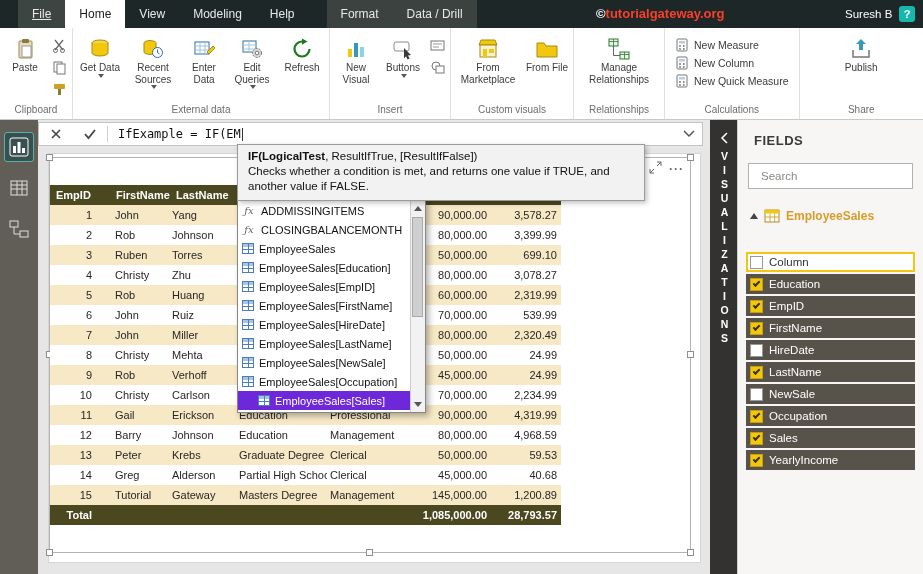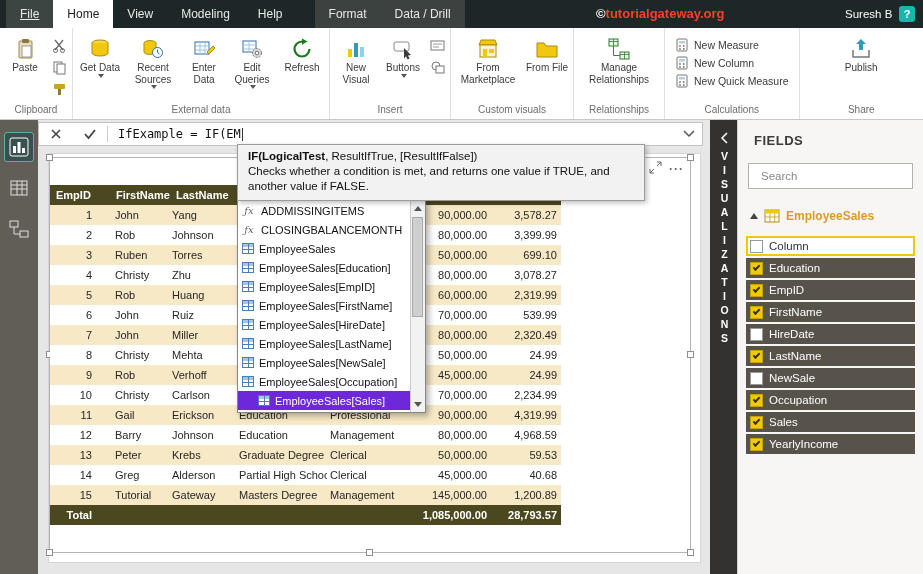--- a/index.html
+++ b/index.html
@@ -3,21 +3,21 @@
 <meta charset="utf-8">
 <style>
   * { margin:0; padding:0; box-sizing:border-box; }
   html,body { background:#888; }
   body { font-family:"Liberation Sans", sans-serif; }
   .app { position:relative; width:923px; height:574px; background:#fff; overflow:hidden; }
 
   
   .titlebar { position:absolute; left:0; top:0; width:923px; height:28px; background:#1e2727; display:flex; align-items:stretch; }
   .tab { padding:0 14px; line-height:28px; font-size:12px; color:#e8e8e8; cursor:default; white-space:nowrap; }
-  .tab.file { background:#3d4543; margin-left:6px;text-decoration:underline; }
+  .tab.file { background:#3d4543; margin-left:18px;text-decoration:underline; }
   .tab.active { background:#ffffff; color:#1c1c1c; }
   .ctx-tabs { display:flex; background:#3b4240; margin-left:18px; }
   .brand { position:absolute; left:596px; top:0; line-height:28px; font-size:13px; font-weight:bold; white-space:nowrap; }
   .brand .c { color:#ffffff; }
   .brand .n { color:#fc3f2a; }
   .user { position:absolute; left:845px; top:0; line-height:28px; font-size:11.5px; color:#fff; }
   .help-ic { position:absolute; left:899px; top:6px; width:16px; height:16px; background:#18b7ae; border-radius:3px; color:#fff; font-size:11px; font-weight:bold; text-align:center; line-height:16px; }
 
   
   .ribbon { position:absolute; left:0; top:28px; width:923px; height:92px; background:#fff; border-bottom:1px solid #c8c8c8; display:flex; }
@@ -103,21 +103,21 @@
 
   
   .fields { position:absolute; left:737px; top:120px; width:186px; height:454px; background:#f7f6f5; border-left:1px solid #d0d0d0; }
   .ftitle { padding:13px 0 0 16px; font-size:13px; font-weight:bold; color:#3d3b39; letter-spacing:0.5px; }
   .searchbox { margin:15px 10px 0 10px; height:26px; background:#fff; border:1px solid #b3b1ae; display:flex; align-items:center; padding:0 6px; gap:6px; }
   .searchbox input { border:none; outline:none; flex:1; font-size:11.5px; color:#333; font-family:"Liberation Sans",sans-serif; background:transparent; }
   .searchbox input::placeholder { color:#8a8886; }
   .emp { margin-top:15px; padding-left:12px; height:24px; display:flex; align-items:center; gap:6px; cursor:default; }
   .tri { width:0; height:0; border-left:4px solid transparent; border-right:4px solid transparent; border-bottom:6px solid #444; }
   .empname { font-size:12px; font-weight:bold; color:#d89c27; }
-  .fields-list { margin:8px 8px 0 8px; }
+  .fields-list { margin:24px 8px 0 8px; }
   .field-item { height:20px; margin-bottom:2px; background:#57534a; display:flex; align-items:center; padding-left:4px; gap:6px; cursor:default; }
   .field-item .flabel { color:#fff; font-size:11.5px; }
   .field-item.hl { background:#fff; outline:2px solid #f2c80f; outline-offset:-2px; }
   .field-item.hl .flabel { color:#333; }
   .fcheck { width:13px; height:13px; background:#fff; border:1px solid #999; position:relative; flex:none; }
   .fcheck.on { background:#f2c80f; border-color:#c79d08; }
   .fcheck .mark { position:absolute; left:2px; top:2.5px; width:7px; height:4px; border-left:2px solid #3a3000; border-bottom:2px solid #3a3000; transform:rotate(-45deg); }
 </style>
 </head>
 <body>

